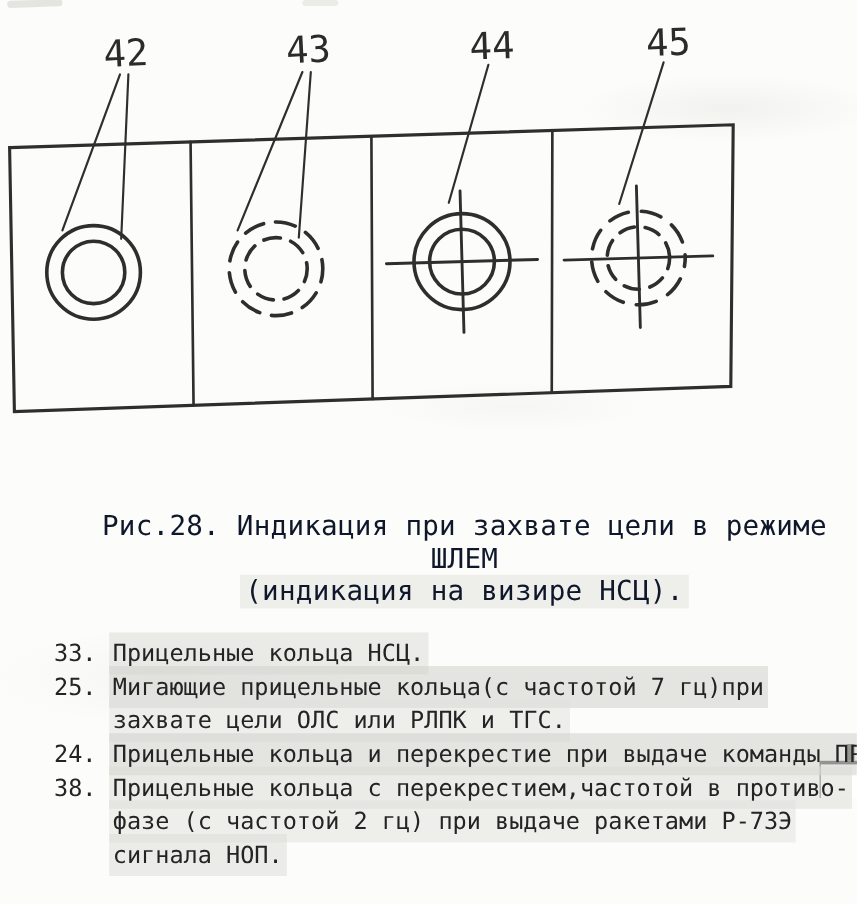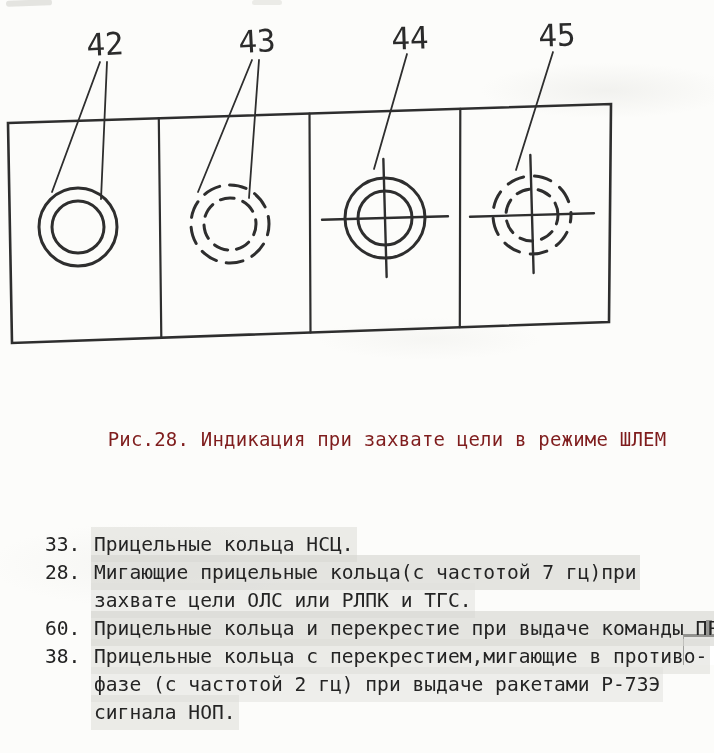--- a/index.html
+++ b/index.html
@@ -17,22 +17,22 @@
   #smudge-tl{left:6px;top:0;width:46px;height:6px;background:#cfcfca;opacity:.55;border-radius:3px;transform:rotate(-2deg);}
   #smudge-t2{left:252px;top:0;width:30px;height:5px;background:#d6d6d1;opacity:.45;border-radius:3px;}
   #edge-bar{left:706px;top:620px;width:6px;height:30px;background:#262626;opacity:.9;}
   #edge-box{left:683px;top:634px;width:31px;height:28px;background:#ffffff;border-top:3px solid #303030;border-left:1px solid #555;}
   svg text{font-family:"DejaVu Sans Mono", monospace;}
 
   #figure{position:absolute;left:0;top:0;}
 
   #caption{
     position:absolute;left:60px;top:426px;width:654px;
-    text-align:center;font-size:19px;line-height:27px;
-    letter-spacing:.2px;color:#7f1d1d;
+    text-align:center;font-size:23px;line-height:27px;
+    letter-spacing:.2px;color:#0f172a;
   }
   #caption .cap-line{display:block;}
   #caption .cap-shade{background:rgba(222,222,217,.45);padding:1px 4px;}
 
   #legend{
     position:absolute;left:45px;top:531px;width:680px;
     font-size:19.6px;line-height:28px;color:#242424;
   }
   .legend-item{display:flex;align-items:flex-start;}
   .legend-num{width:46px;flex:0 0 46px;}
@@ -98,48 +98,49 @@
   <g fill="#2b2b2b" stroke="none" font-size="31" text-anchor="middle">
     <text x="105" y="55" transform="rotate(-3 105 45)">42</text>
     <text x="257" y="52" transform="rotate(-3 257 42)">43</text>
     <text x="410" y="49" transform="rotate(-2 410 39)">44</text>
     <text x="557" y="46" transform="rotate(-2 557 36)">45</text>
   </g>
 </svg>
 
 <div id="caption">
   <span class="cap-line">Рис.28. Индикация при захвате цели в режиме ШЛЕМ</span>
+  <span class="cap-line"><span class="cap-shade">(индикация на визире НСЦ).</span></span>
 </div>
 
 <div id="legend">
 
   <div class="legend-item">
     <div class="legend-num">33.</div>
     <div class="legend-lines">
       <span class="legend-line"><span class="shade-a">Прицельные кольца НСЦ.</span></span>
     </div>
   </div>
 
   <div class="legend-item">
-    <div class="legend-num">28.</div>
+    <div class="legend-num">25.</div>
     <div class="legend-lines">
       <span class="legend-line"><span class="shade-b">Мигающие прицельные кольца(с частотой 7 гц)при</span></span>
       <span class="legend-line"><span class="shade-c">захвате цели ОЛС или РЛПК и ТГС.</span></span>
     </div>
   </div>
 
   <div class="legend-item">
-    <div class="legend-num">60.</div>
+    <div class="legend-num">24.</div>
     <div class="legend-lines">
       <span class="legend-line"><span class="shade-b">Прицельные кольца и перекрестие при выдаче команды ПР</span></span>
     </div>
   </div>
 
   <div class="legend-item">
     <div class="legend-num">38.</div>
     <div class="legend-lines">
-      <span class="legend-line"><span class="shade-a">Прицельные кольца с перекрестием,мигающие в противо-</span></span>
+      <span class="legend-line"><span class="shade-a">Прицельные кольца с перекрестием,частотой в противо-</span></span>
       <span class="legend-line"><span class="shade-c">фазе (с частотой 2 гц) при выдаче ракетами Р-73Э</span></span>
       <span class="legend-line"><span class="shade-a">сигнала НОП.</span></span>
     </div>
   </div>
 
 </div>
 
 </body></html>

